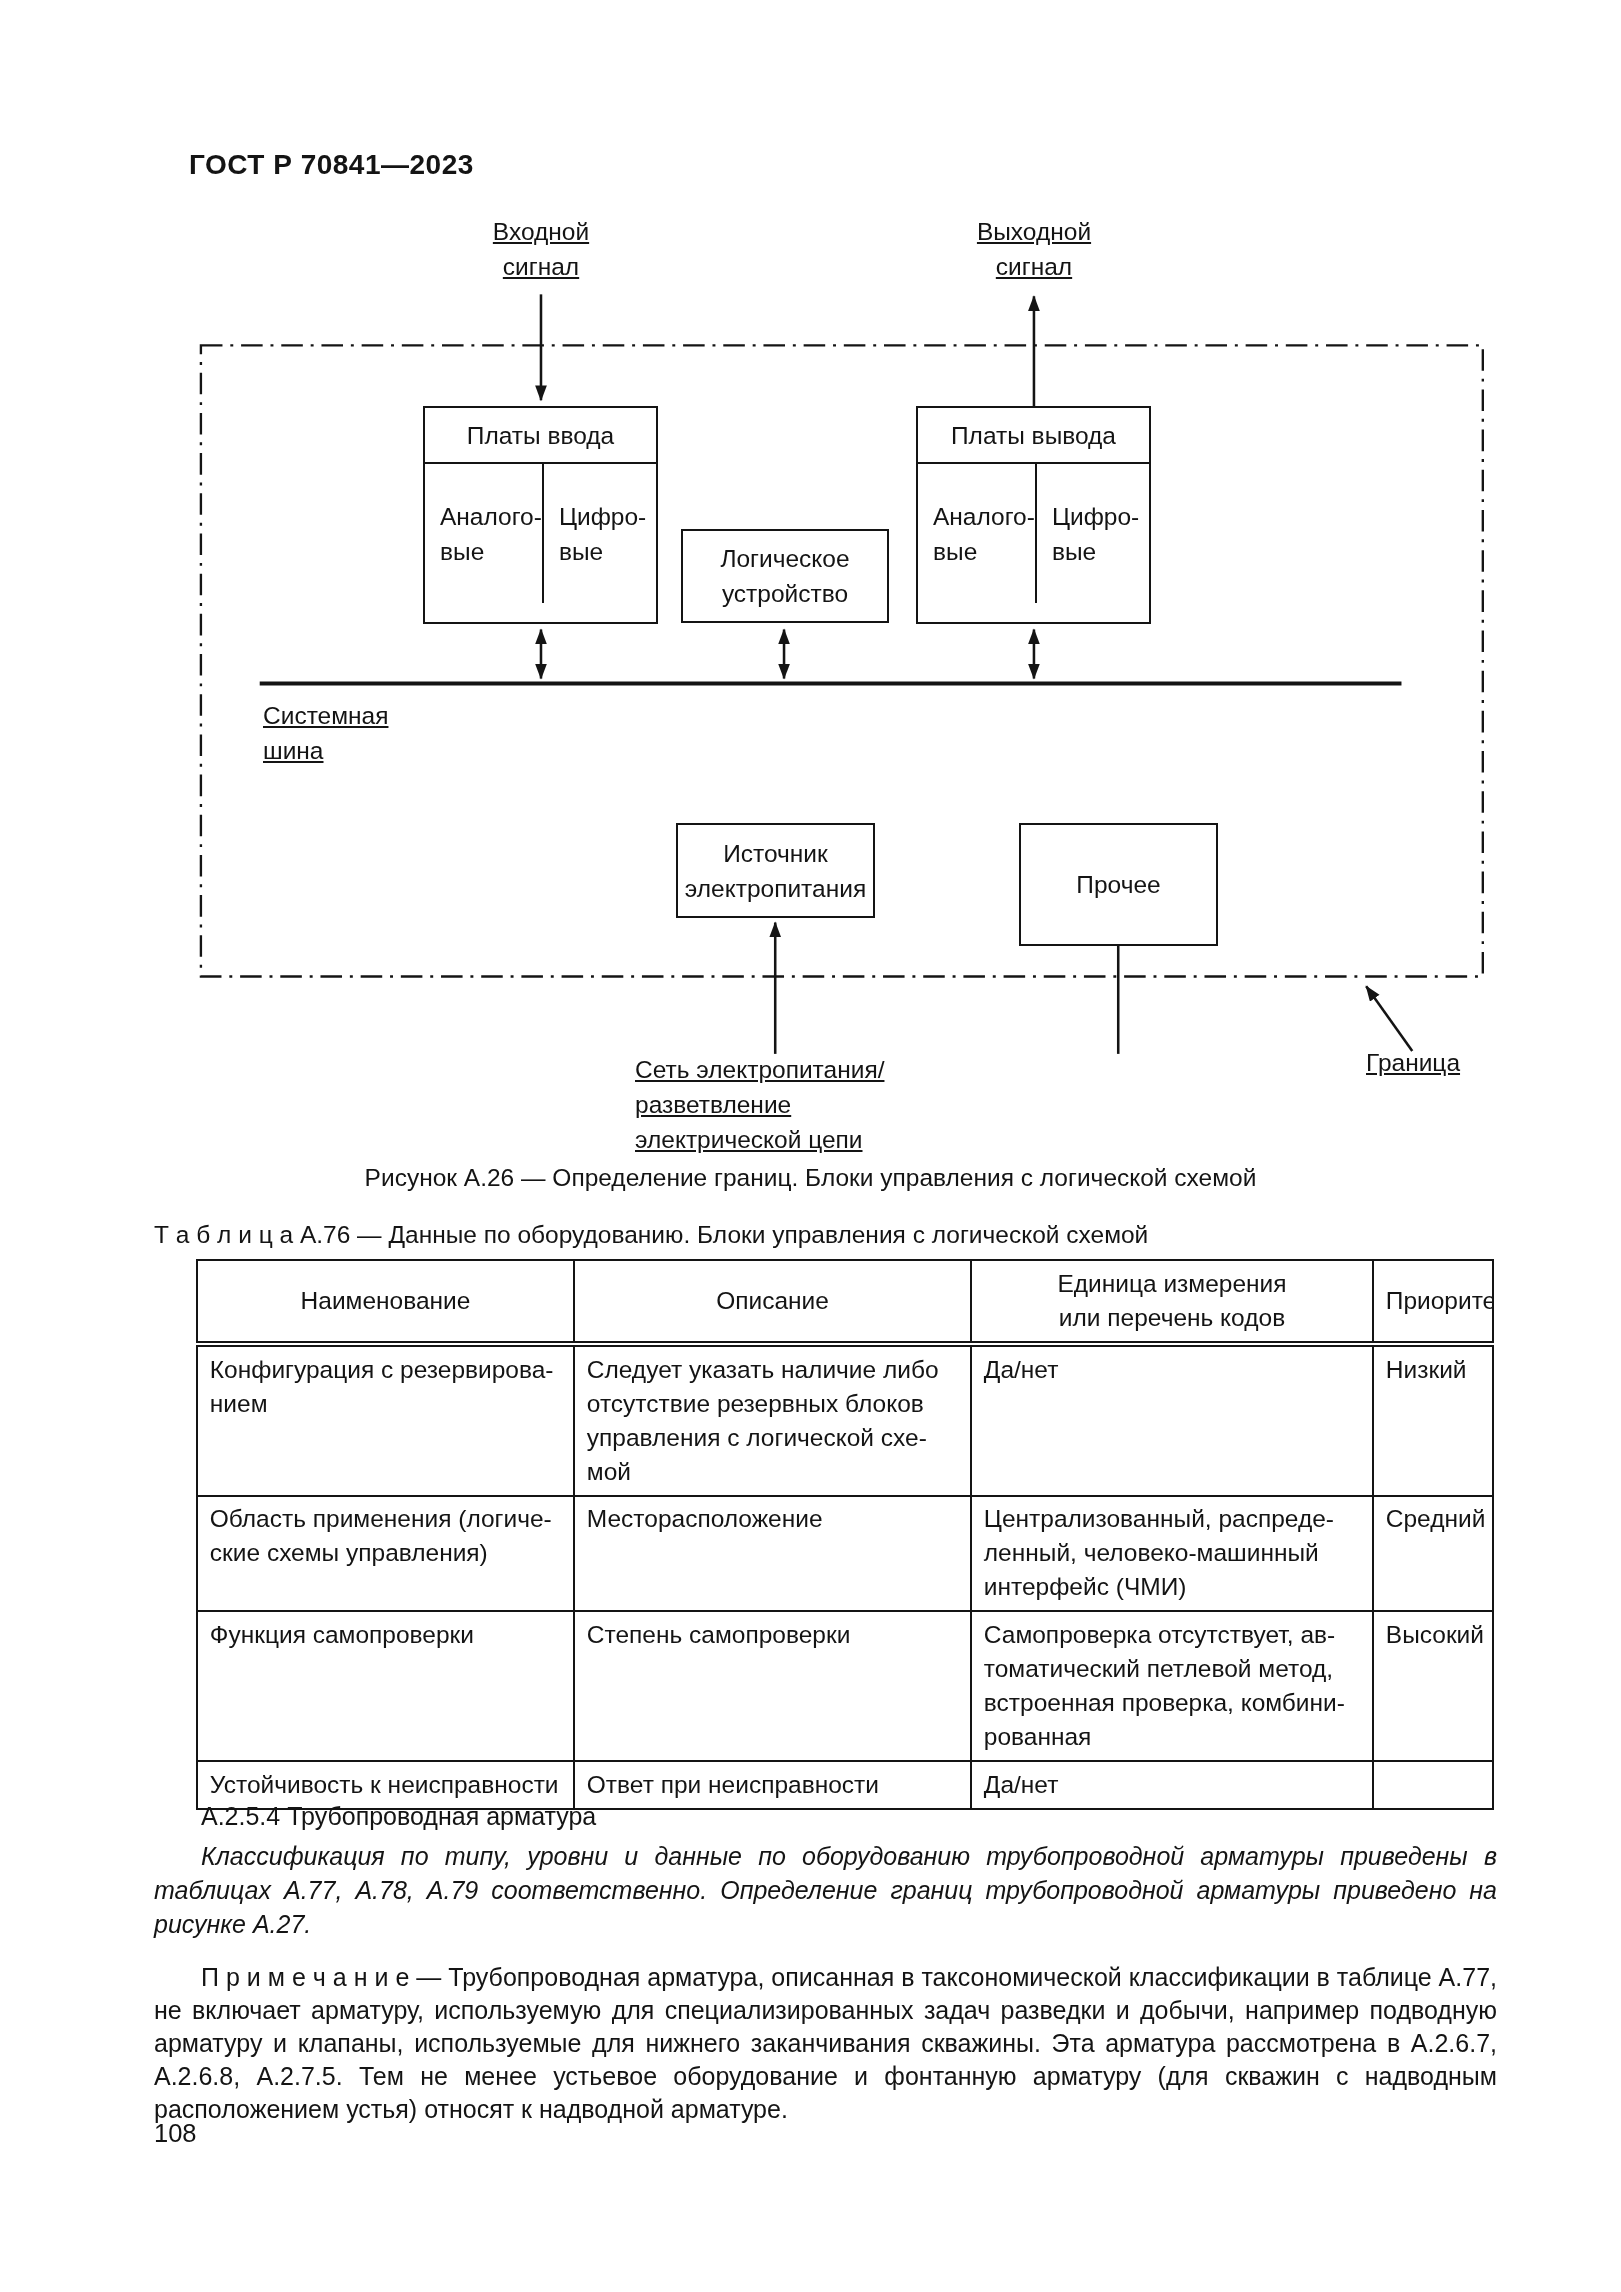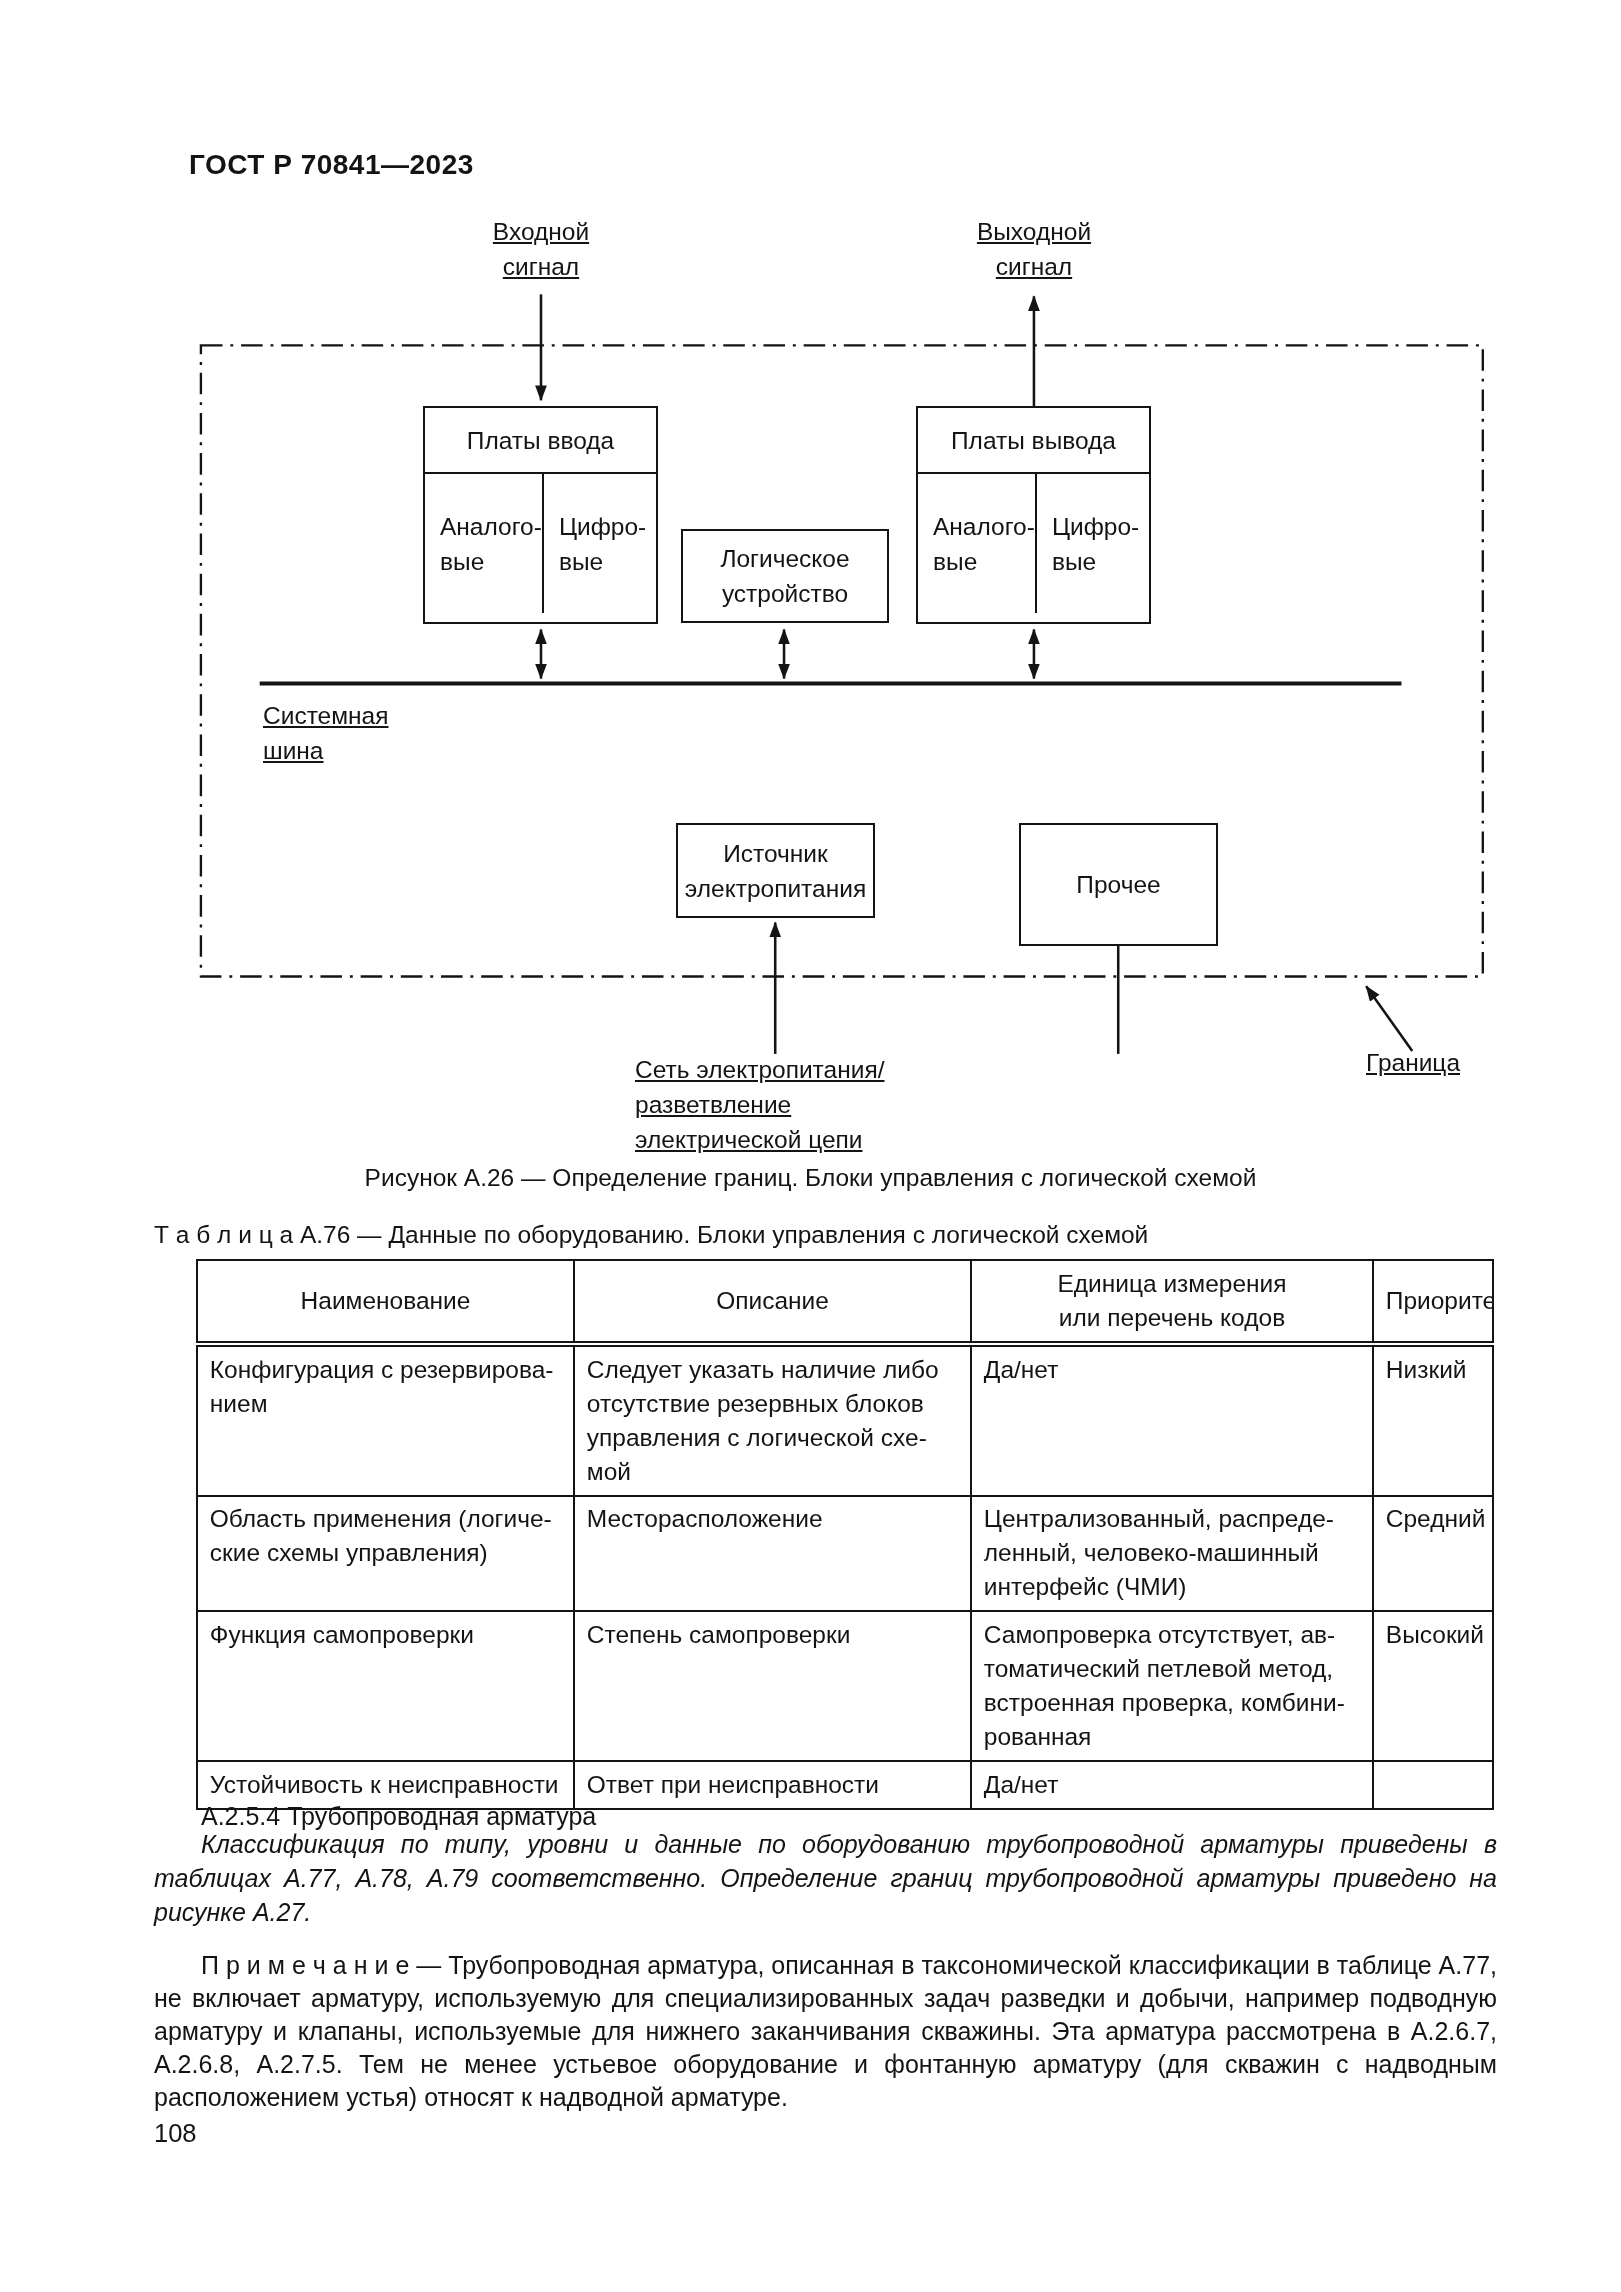--- a/index.html
+++ b/index.html
@@ -19,21 +19,21 @@
   svg.connectors{left:0;top:0;width:1621px;height:2293px;}
   
   .dbox{
     position:absolute;box-sizing:border-box;
     border:2.9px solid #141414;background:#fff;
     font-size:24.5px;line-height:35px;
   }
   .dbox.center{display:flex;align-items:center;justify-content:center;text-align:center;}
   .split-box{padding:0;}
   .split-head{
-    box-sizing:border-box;height:66px;border-bottom:2.9px solid #141414;
+    box-sizing:border-box;height:56px;border-bottom:2.9px solid #141414;
     display:flex;align-items:center;justify-content:center;text-align:center;
   }
   .split-body{display:flex;height:139px;}
   .split-cell{
     box-sizing:border-box;flex:1;display:flex;align-items:center;
     padding-left:15px;text-align:left;
   }
   .split-cell.first{border-right:2.9px solid #141414;}
   
   .dlabel{position:absolute;font-size:24.5px;line-height:35px;text-decoration:underline;}
@@ -55,21 +55,21 @@
   }
   table.gost th{
     text-align:center;vertical-align:middle;font-weight:normal;
     height:73px;border-bottom:6.9px double #141414;
   }
   table.gost tr{border-top:2.9px solid #141414;}
   table.gost{border:2.9px solid #141414;}
   
   .section-heading{left:154px;top:1802px;font-size:25px;text-indent:47px;}
   .para{
-    left:154px;width:1343px;font-size:25px;text-align:justify;text-indent:47px;
+    left:154px;width:1343px;font-size:25px;text-align:justify;text-indent:47px;margin-top:12px;
   }
   .para.italic{top:1827px;line-height:34px;font-style:italic;}
   .para.note{top:1949px;line-height:33px;}
   .page-num{left:154px;top:2119px;font-size:25.5px;}
 </style>
 </head>
 <body>
 
 <div class="page">
 

